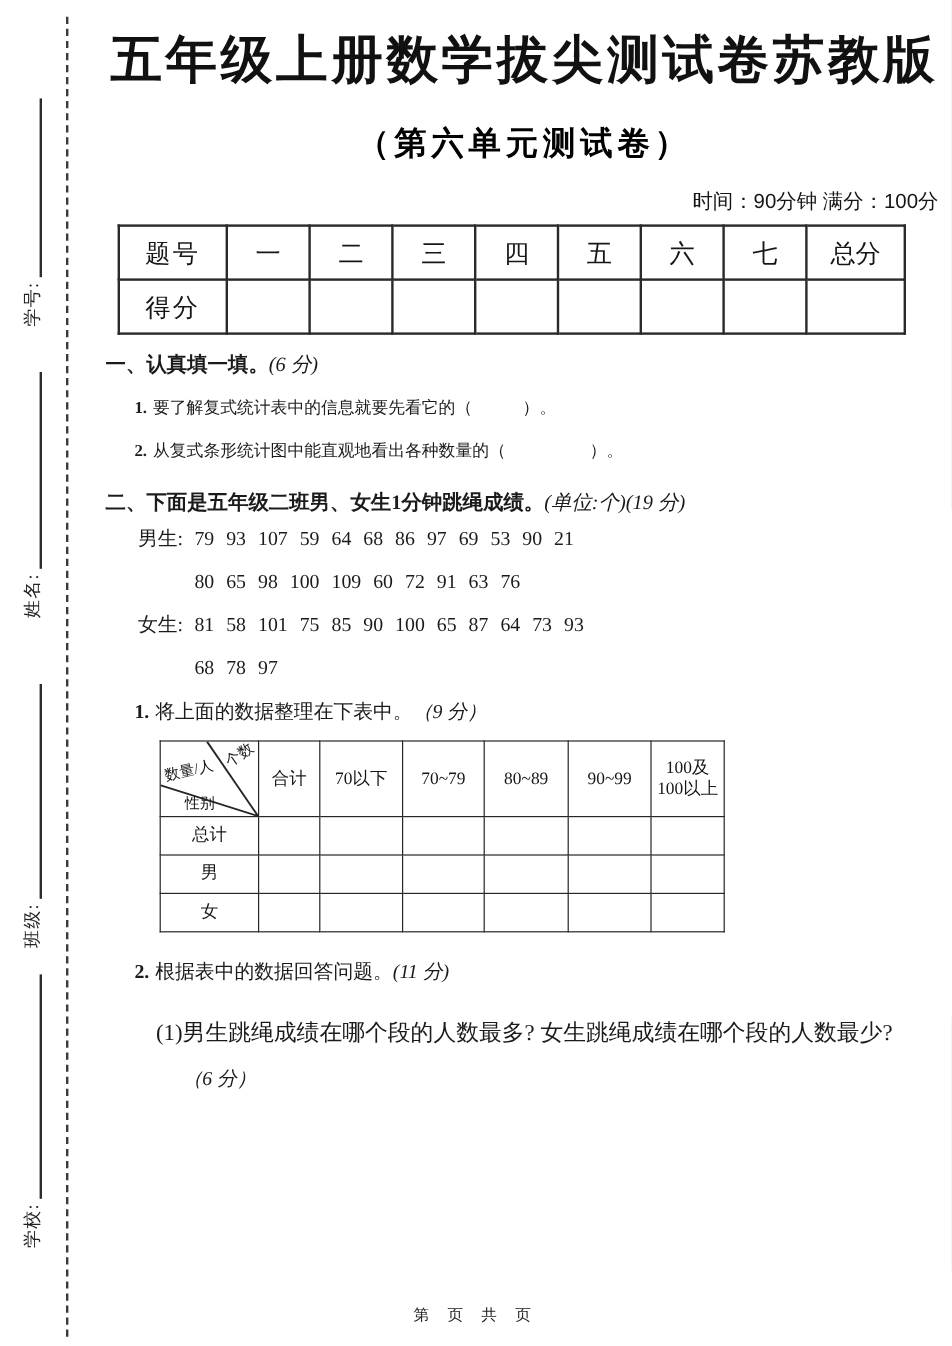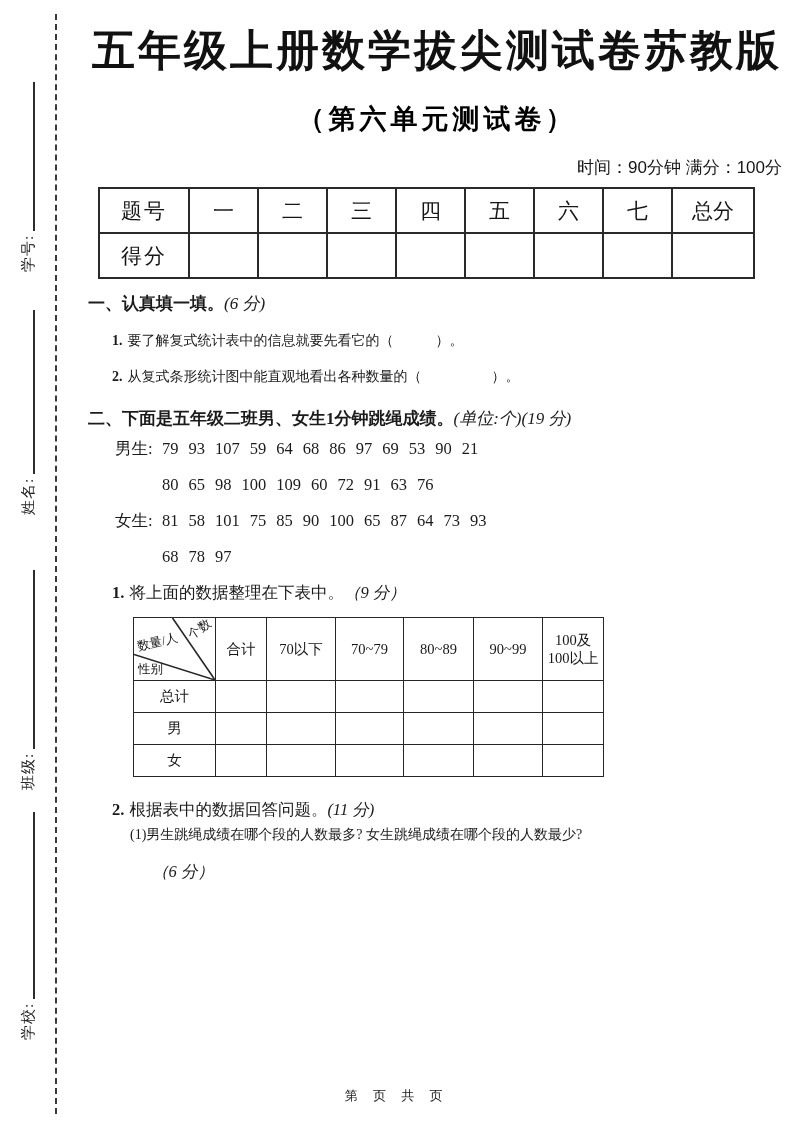--- a/index.html
+++ b/index.html
@@ -121,21 +121,21 @@
   .data-line:first-of-type { margin-top: 4px; }
   .data-label { display: inline-block; width: 47px; }
   .data-line.cont { padding-left: 47px; }
   .num { display: inline-block; margin-right: 10px; }
   .q-line {
     margin: 6px 0 0 24px;
     font-size: 16.5px;
     line-height: 24px;
   }
   .q2 { margin-top: 21px; }
-  .sub-line { margin: 1px 0 0 42px; font-size: 14px; line-height: 24px; }
+  .sub-line { margin: 28px 0 0 42px; font-size: 19px; line-height: 24px; }
   .pts-line { margin: 13px 0 0 64px; font-size: 16.5px; line-height: 24px; }
   
   .stats-table {
     margin: 12px 0 0 45px;
     width: 470px;
     border-collapse: collapse;
     table-layout: fixed;
   }
   .stats-table th, .stats-table td {
     border: 1.8px solid #262626;
@@ -147,21 +147,21 @@
     color: #161616;
     padding: 0 2px;
   }
   .stats-table thead th { height: 63px; }
   .stats-table tbody th, .stats-table tbody td { height: 32px; font-family: Liberation Mono, monospace; }
   .corner-cell { position: relative; padding: 0 !important; }
   .corner-cell svg { position: absolute; left: 0; top: 0; width: 100%; height: 100%; }
   .corner-cell .c-txt { position: absolute; font-size: 12.5px; line-height: 14px; white-space: nowrap; color: #161616; }
   .c-top { right: 3px; top: 4px; transform: rotate(-35deg); }
   .c-mid { left: 3px; top: 17px; transform: rotate(-13deg); }
-  .c-bot { left: 4px; bottom: 4px; margin-top: 36px; }
+  .c-bot { left: 20px; bottom: 4px; margin-top: 36px; }
   
   .footer {
     position: absolute;
     left: 0; right: 0;
     bottom: 17px;
     text-align: center;
     font-size: 13px;
     letter-spacing: 6px;
     color: #222;
   }

